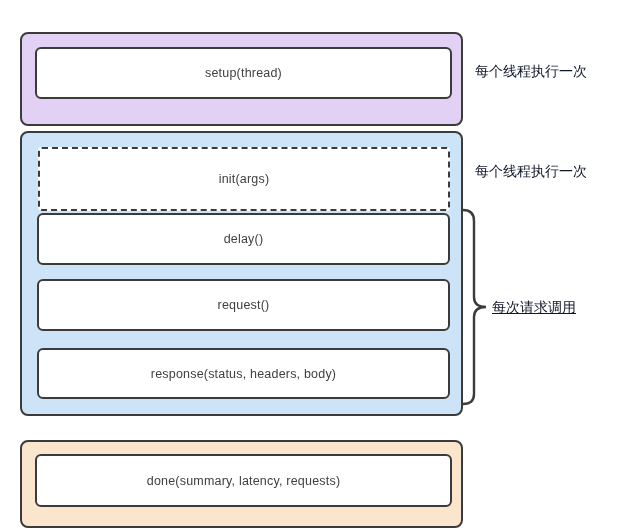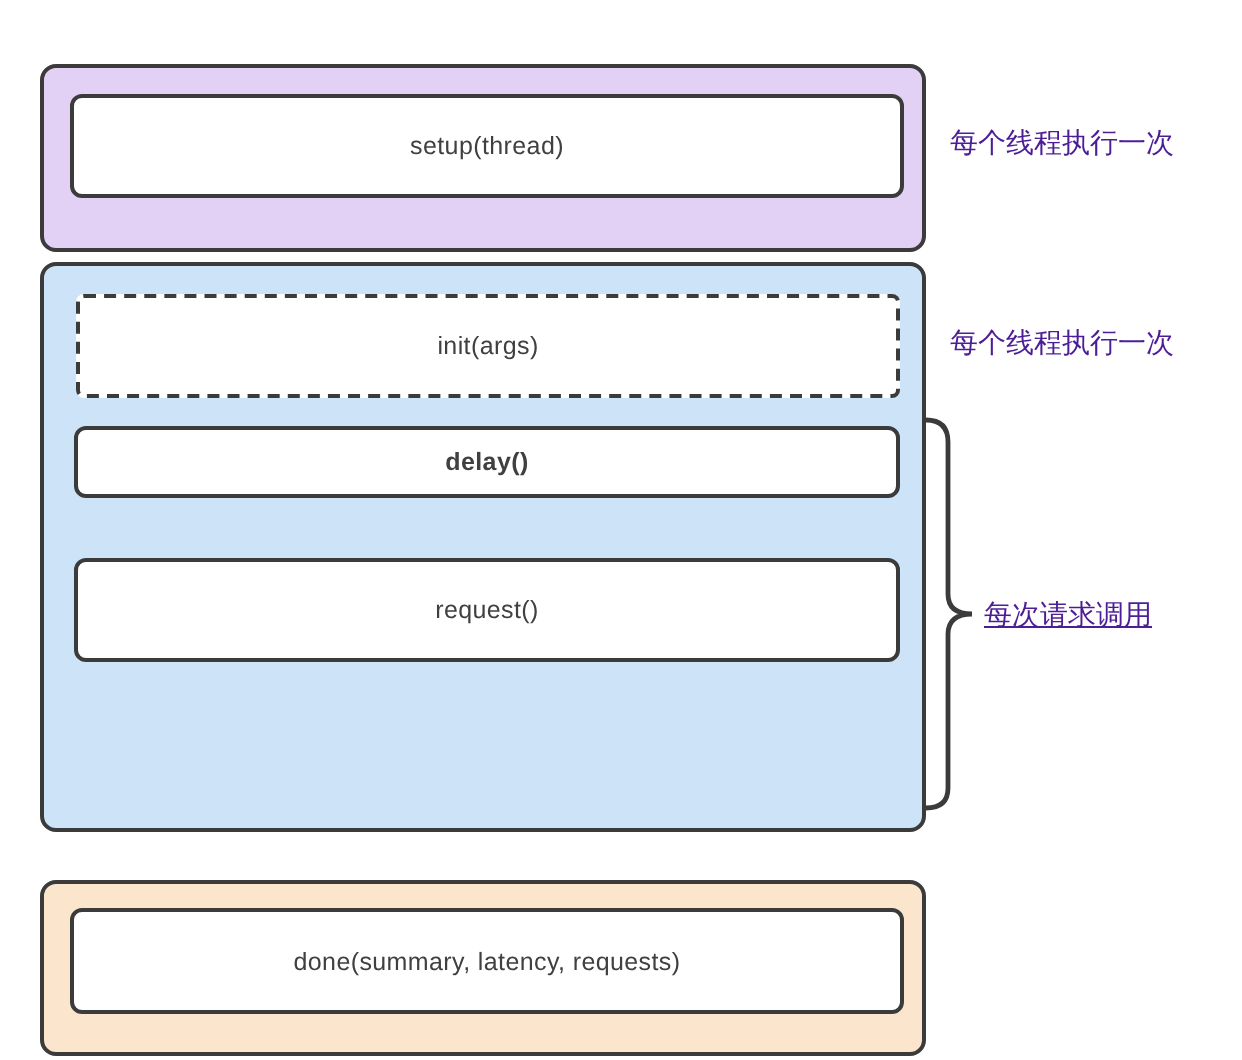--- a/index.html
+++ b/index.html
@@ -31,30 +31,30 @@
     border: 2.5px solid #3b3b3b;
     border-radius: 6px;
     display: flex;
     align-items: center;
     justify-content: center;
     font-size: 12.5px;
     color: #404040;
     letter-spacing: 0.2px;
   }
   .node-setup    { left: 13px; top: 13px;  width: 417px; height: 52px; }
-  .node-init     { left: 16px; top: 14px;  width: 412px; height: 52px; border-style: dashed; border-radius: 4px; }
-  .node-delay    { left: 15px; top: 80px;  width: 413px; height: 36px; font-weight: bold; }
+  .node-init     { left: 16px; top: 14px;  width: 412px; height: 64px; border-style: dashed; border-radius: 4px; }
+  .node-delay    { left: 15px; top: 80px;  width: 413px; height: 52px; }
   .node-request  { left: 15px; top: 146px; width: 413px; height: 52px; }
   .node-response { left: 15px; top: 215px; width: 413px; height: 51px; }
   .node-done     { left: 13px; top: 12px;  width: 417px; height: 53px; }
   .side-label {
     position: absolute;
     left: 475px;
     font-size: 14px;
-    color: #4c1d95;
+    color: #0f172a;
     white-space: nowrap;
     line-height: 1;
   }
   .label-setup { top: 64px; }
   .label-init  { top: 164px; }
   .label-brace { top: 300px; left: 492px; text-decoration: underline; }
   .label-done  { top: 473px; }
   .brace-svg {
     position: absolute;
     left: 460px;
@@ -78,20 +78,23 @@
   <div class="group group-loop">
     <div class="node node-init">
       <span>init(args)</span>
     </div>
     <div class="node node-delay">
       <span>delay()</span>
     </div>
     <div class="node node-request">
       <span>request()</span>
     </div>
+    <div class="node node-response">
+      <span>response(status, headers, body)</span>
+    </div>
   </div>
   <div class="side-label label-init">每个线程执行一次</div>
 
   <svg class="brace-svg" viewBox="0 0 32 205" xmlns="http://www.w3.org/2000/svg">
     <path d="M 3,5 Q 14,5 14,16 L 14,92 Q 14,102 26,102 Q 14,102 14,112 L 14,189 Q 14,199 3,199" fill="none" stroke="#3b3b3b" stroke-width="2.4" stroke-linecap="round"></path>
   </svg>
   <div class="side-label label-brace">每次请求调用</div>
 
   <div class="group group-done">
     <div class="node node-done">

